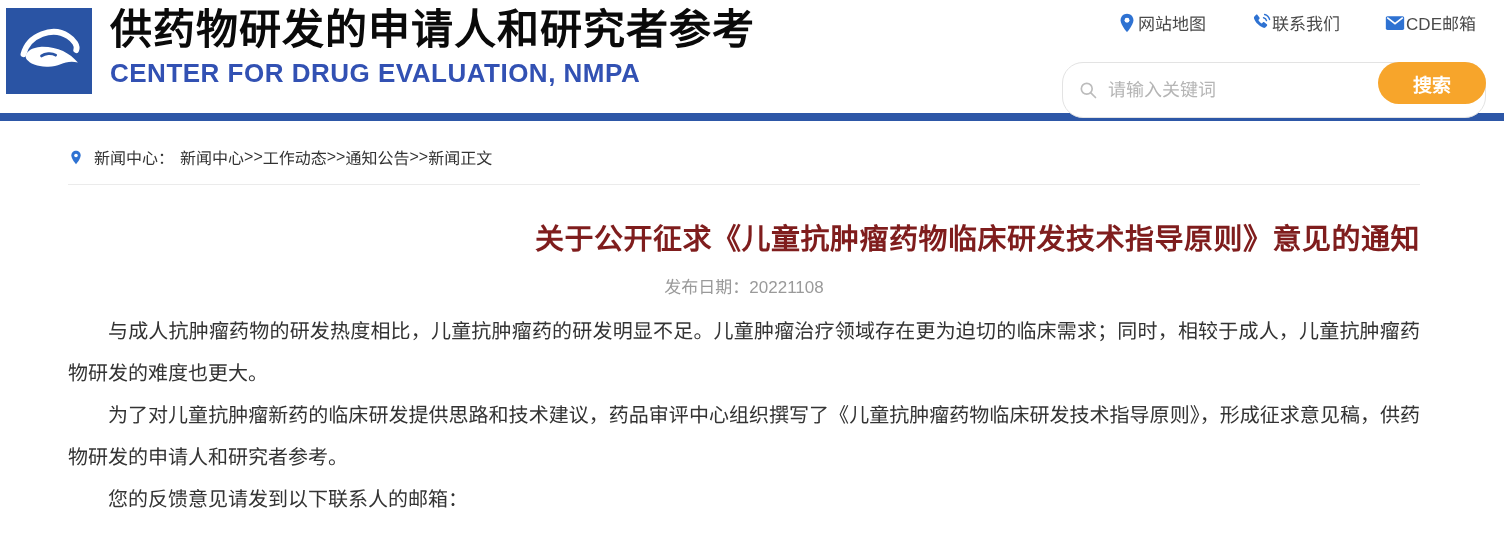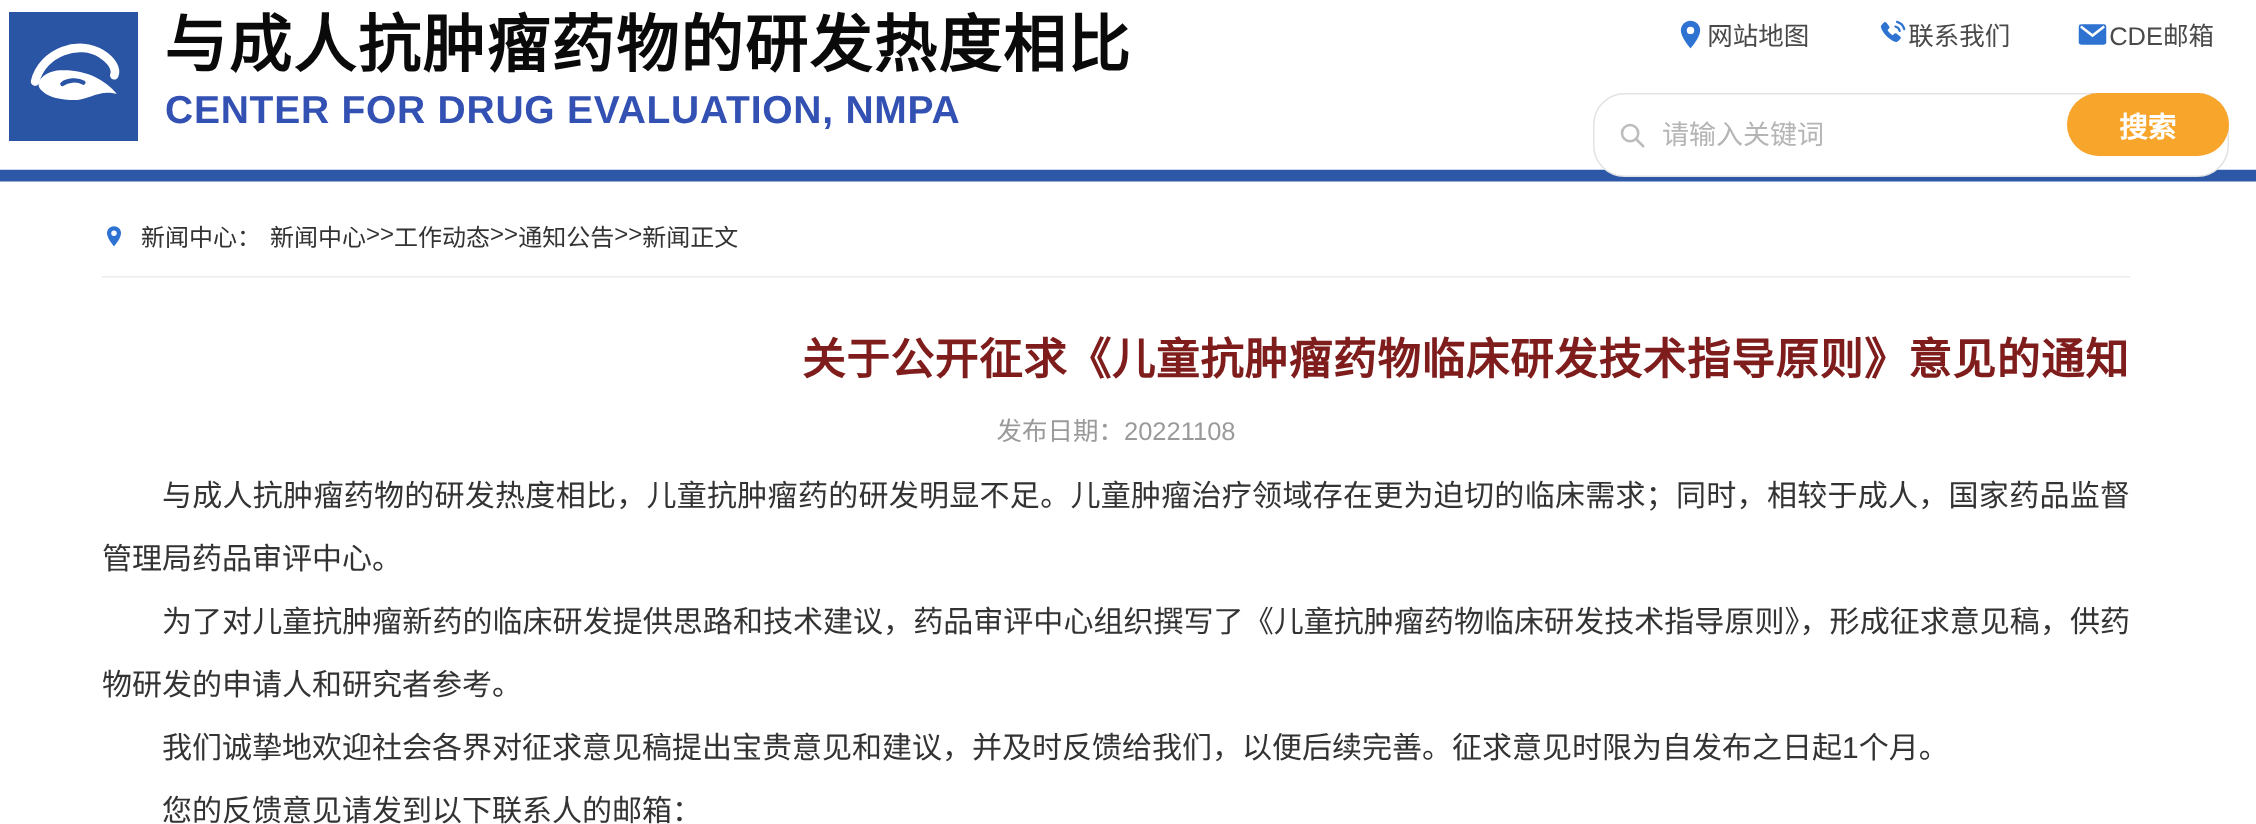--- a/index.html
+++ b/index.html
@@ -109,21 +109,21 @@
     <span>
       <svg viewBox="0 0 90 80" xmlns="http://www.w3.org/2000/svg">
         <path d="M14 44 C20 20 50 10 68 22 C76 27 80 34 78 39" fill="none" stroke="#ffffff" stroke-width="7" stroke-linecap="round"></path>
         <path d="M20 52 C12 46 20 36 34 35 C54 34 70 42 80 54 C64 50 58 60 42 59 C30 58 24 56 20 52 Z" fill="#ffffff"></path>
         <path d="M36 46 C40 43 48 42 53 45" stroke="#2a54a4" stroke-width="3.5" fill="none" stroke-linecap="round"></path>
       </svg>
     </span>
   </div>
 
   <div class="site-titles">
-    <div class="site-title-zh">与成人抗肿瘤药物的研发热度相比</div>
+    <div class="site-title-zh">供药物研发的申请人和研究者参考</div>
     <div class="site-title-en">CENTER FOR DRUG EVALUATION, NMPA</div>
   </div>
 
   <nav class="quick-links">
     <a class="quick-link">
       <span class="ql-icon">
         <svg viewBox="0 0 24 24">
             <path fill="#2e72d2" d="M12 2C8.1 2 5 5.1 5 9c0 5.2 7 13 7 13s7-7.8 7-13c0-3.9-3.1-7-7-7z"></path>
             <circle cx="12" cy="9" r="2.7" fill="#fff"></circle>
           </svg>
@@ -182,19 +182,18 @@
     <span class="bc-sep">&gt;&gt;</span>
     <span class="bc-item">新闻正文</span>
   </div>
 
   <article>
     <h1 class="article-title">关于公开征求《儿童抗肿瘤药物临床研发技术指导原则》意见的通知</h1>
     <div class="publish-date">
       <span>发布日期：</span><span>20221108</span>
     </div>
     <div class="article-body">
-      <p>与成人抗肿瘤药物的研发热度相比，儿童抗肿瘤药的研发明显不足。儿童肿瘤治疗领域存在更为迫切的临床需求；同时，相较于成人，国家药品监督管理局药品审评中心。</p>
+      <p>与成人抗肿瘤药物的研发热度相比，儿童抗肿瘤药的研发明显不足。儿童肿瘤治疗领域存在更为迫切的临床需求；同时，相较于成人，儿童抗肿瘤药物研发的难度也更大。</p>
       <p>为了对儿童抗肿瘤新药的临床研发提供思路和技术建议，药品审评中心组织撰写了《儿童抗肿瘤药物临床研发技术指导原则》，形成征求意见稿，供药物研发的申请人和研究者参考。</p>
-      <p>我们诚挚地欢迎社会各界对征求意见稿提出宝贵意见和建议，并及时反馈给我们，以便后续完善。征求意见时限为自发布之日起1个月。</p>
       <p>您的反馈意见请发到以下联系人的邮箱：</p>
     </div>
   </article>
 </main>
 
 </body></html>

